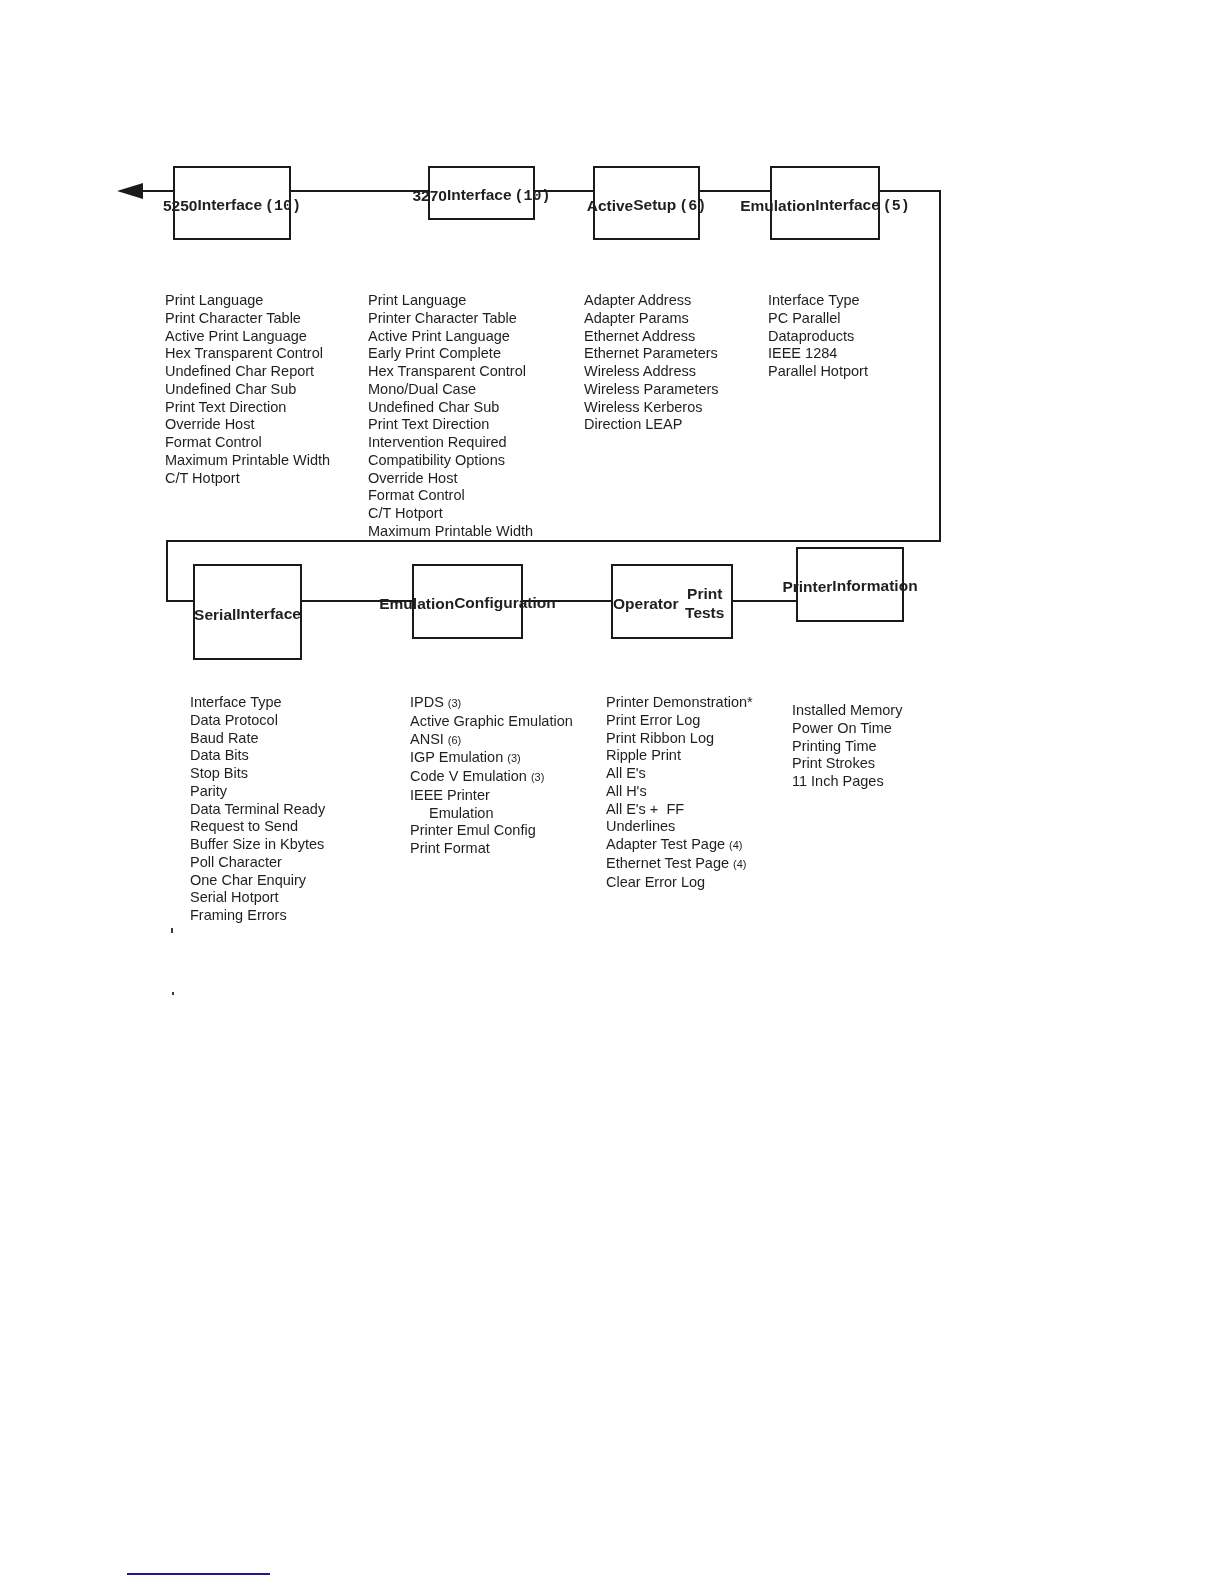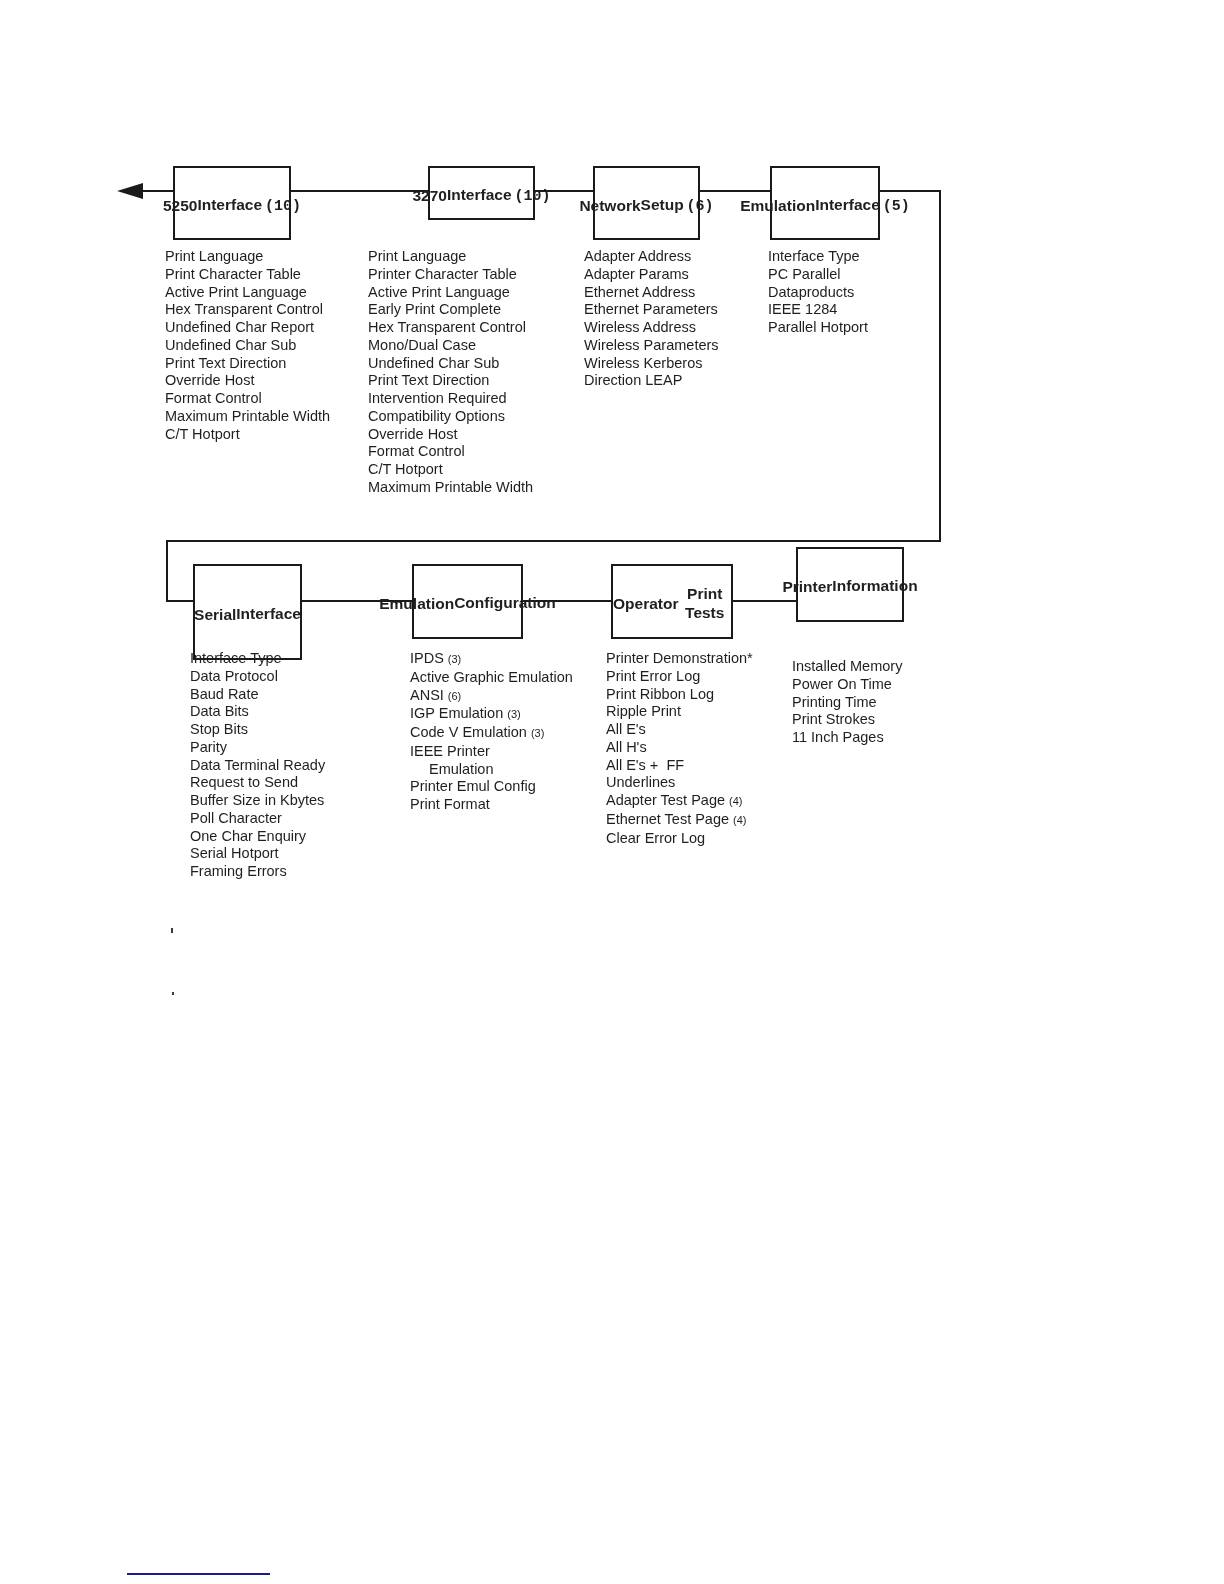--- a/index.html
+++ b/index.html
@@ -28,21 +28,21 @@
   .mbox .tsub:empty{margin-left:0;}
   #b1{left:173px;top:166px;width:118px;height:74px}
   #b2{left:428px;top:166px;width:107px;height:54px}
   #b3{left:593px;top:166px;width:107px;height:74px}
   #b4{left:770px;top:166px;width:110px;height:74px}
   #b5{left:193px;top:564px;width:109px;height:96px}
   #b6{left:412px;top:564px;width:111px;height:75px}
   #b7{left:611px;top:564px;width:122px;height:75px}
   #b8{left:796px;top:547px;width:108px;height:75px}
   
-  .mlist{position:absolute;font-size:14.5px;line-height:17.75px;}
+  .mlist{position:absolute;font-size:14.5px;line-height:17.75px;margin-top:44px;}
   .mlist .item{white-space:pre;}
   .mlist .item.indent{padding-left:19px;}
   .mlist .sub{font-size:11px;margin-left:4px;}
   #l1{left:165px;top:248px}
   #l2{left:368px;top:248px}
   #l3{left:584px;top:248px}
   #l4{left:768px;top:248px}
   #l5{left:190px;top:650px}
   #l6{left:410px;top:650px}
   #l7{left:606px;top:650px}
@@ -85,21 +85,21 @@
 
     <div class="mbox" id="b1">
       <div>5250</div>
       <div><span>Interface</span><span class="tsub">(10)</span></div>
     </div>
     <div class="mbox" id="b2">
       <div>3270</div>
       <div><span>Interface</span><span class="tsub">(10)</span></div>
     </div>
     <div class="mbox" id="b3">
-      <div>Network</div>
+      <div>Active</div>
       <div><span>Setup</span><span class="tsub">(6)</span></div>
     </div>
     <div class="mbox" id="b4">
       <div>Emulation</div>
       <div><span>Interface</span><span class="tsub">(5)</span></div>
     </div>
 
     <div class="mlist" id="l1">
         <div class="item"><span>Print Language</span></div>
         <div class="item"><span>Print Character Table</span></div>

